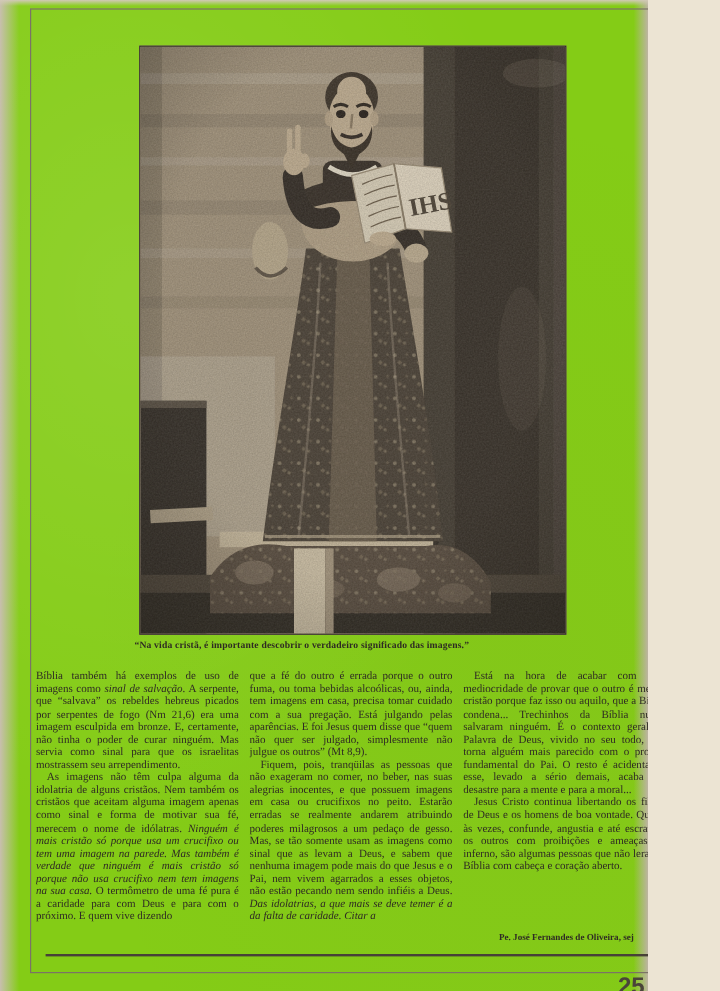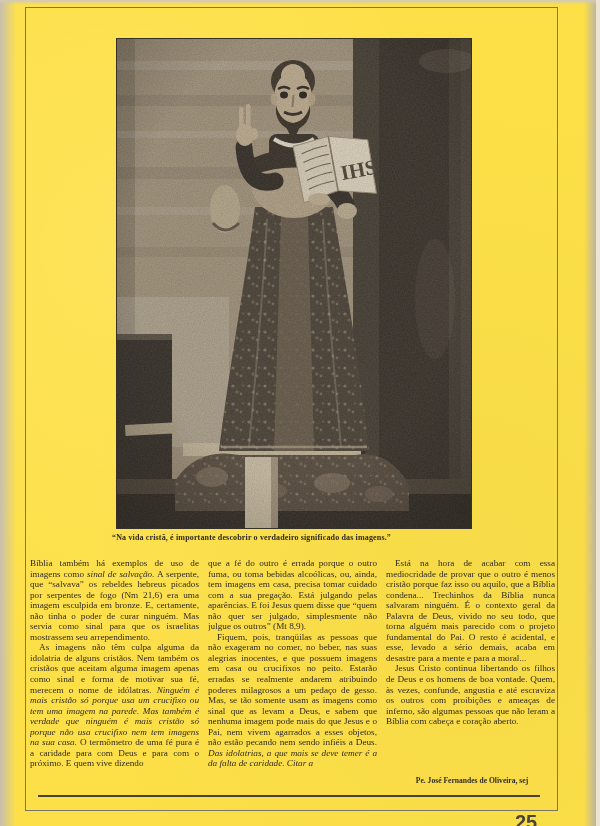--- a/index.html
+++ b/index.html
@@ -1,18 +1,18 @@
 <!DOCTYPE html>
 <html lang="pt"><head>
 <meta charset="utf-8">
 <style>
   html,body{margin:0;padding:0;}
   body{width:600px;height:826px;overflow:hidden;background:#ece4d3;
        font-family:"Liberation Serif", serif;}
-  .page{position:relative;width:596px;height:826px;background:#fde047;overflow:hidden;}
+  .page{position:relative;width:540px;height:826px;background:#84cc16;overflow:hidden;}
   
   .edge-left{position:absolute;left:0;top:0;width:16px;height:826px;
     background:linear-gradient(to right,#c8bfae,rgba(236,228,211,0));}
   .edge-right{position:absolute;right:0;top:0;width:12px;height:826px;
     background:linear-gradient(to left,#bdb4a2,rgba(236,228,211,0));}
   .edge-top{position:absolute;left:0;top:0;width:600px;height:5px;
     background:linear-gradient(to bottom,#d2c9b7,rgba(236,228,211,0));}
   .paper-mottle{position:absolute;inset:0;pointer-events:none;
     background:
       radial-gradient(ellipse at 20% 30%, rgba(255,255,255,.10), transparent 55%),

